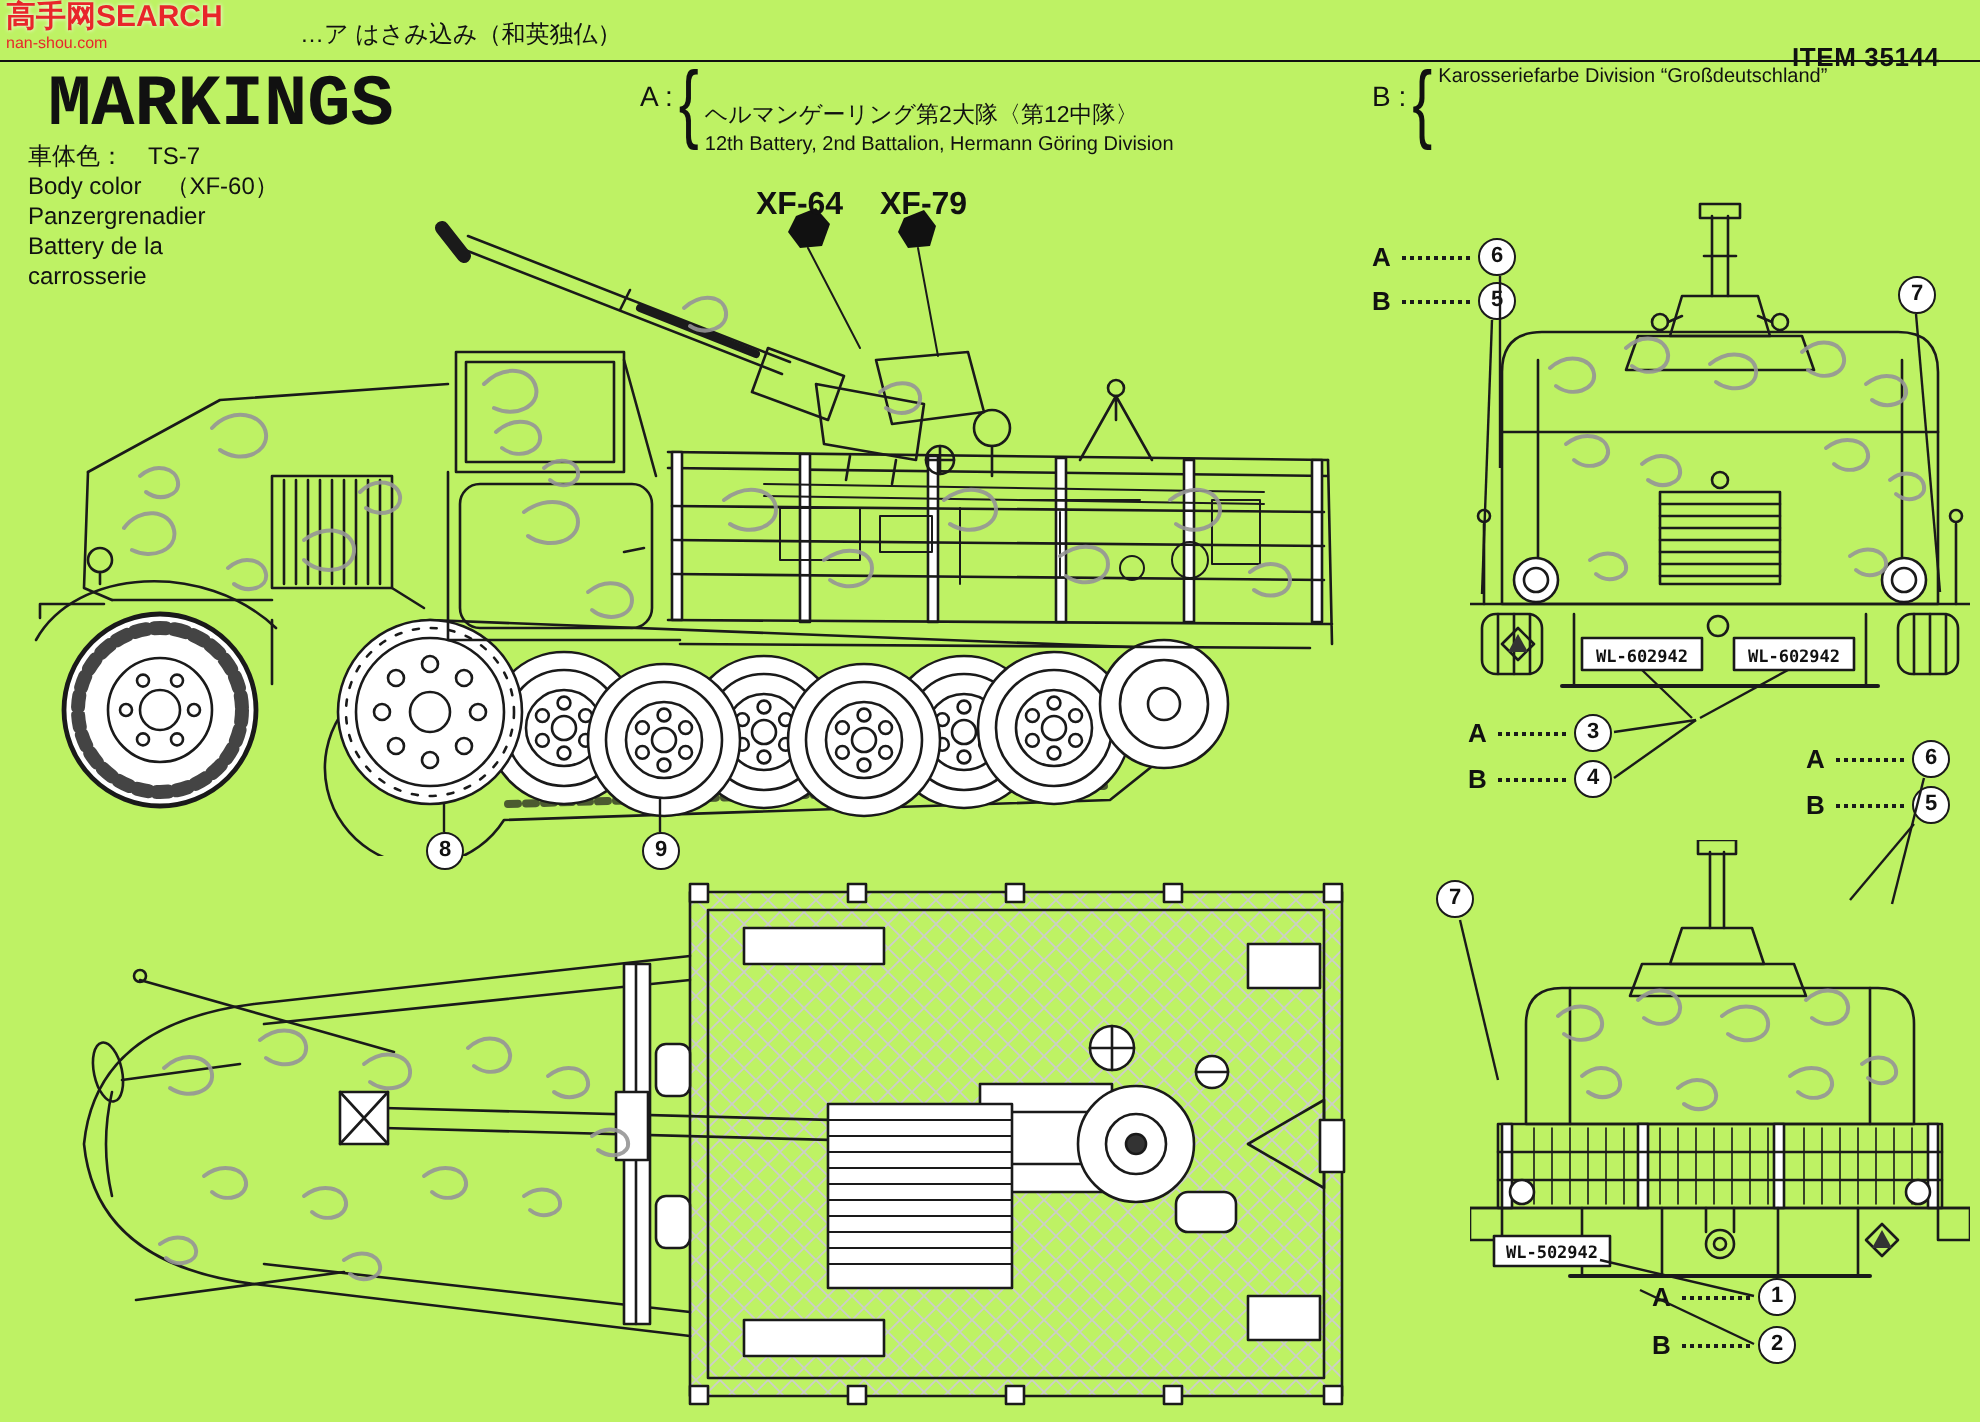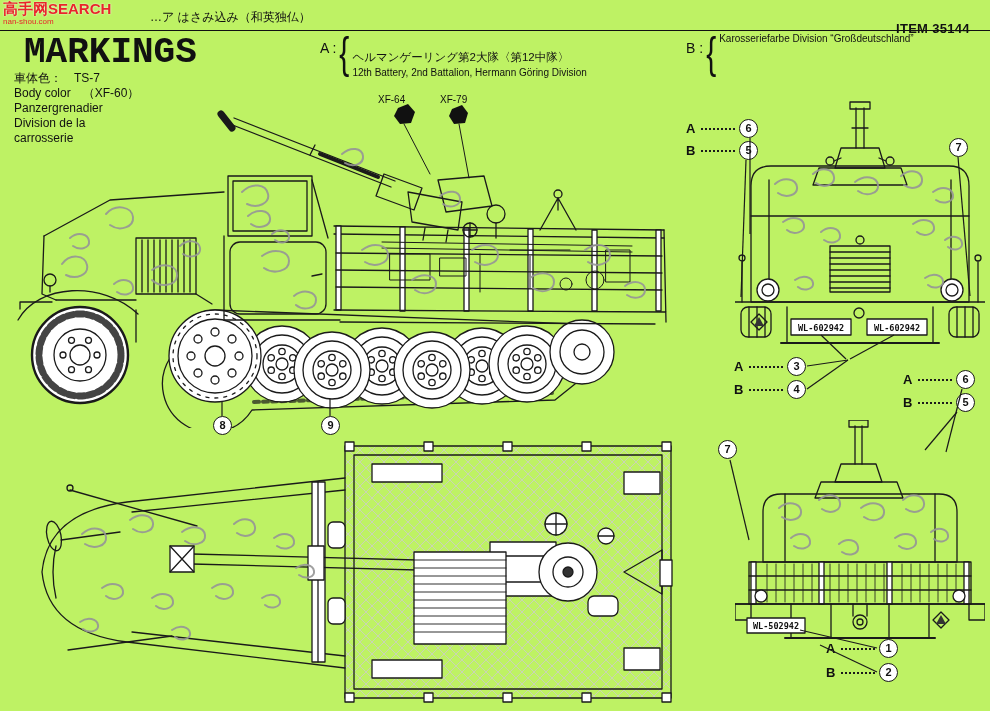--- a/index.html
+++ b/index.html
@@ -20,42 +20,42 @@
   .brace{font-size:30px;font-weight:300;transform:scaleY(1.45);transform-origin:center;margin:0 3px;line-height:40px}
   .mk-jp{font-size:11.5px;margin:17px 0 2px 0;white-space:nowrap}
   .mk-en{font-size:10px;white-space:nowrap}
   .callout{position:absolute;display:flex;align-items:center;gap:4px}
   .co-l{font-size:13px;font-weight:700;width:11px}
   .leader{width:34px;height:0;border-top:2px dotted #1a1a1a}
   .circ{box-sizing:border-box;width:19px;height:19px;border:1.4px solid #1a1a1a;border-radius:50%;
         background:#fff;display:flex;align-items:center;justify-content:center;
         font-size:11px;font-weight:700;line-height:1}
   .abs{position:absolute}
-  .paint-label{position:absolute;font-size:10px;font-weight:400}
+  .paint-label{position:absolute;font-size:16px;font-weight:700}
   #overlay{position:absolute;left:0;top:0;z-index:5;pointer-events:none}
 </style>
 </head>
 <body>
 
 <div id="page">
 
   <div class="watermark">
     <div class="wm1">高手网SEARCH</div>
     <div class="wm2">nan-shou.com</div>
   </div>
   <div class="jp-note">…ア はさみ込み（和英独仏）</div>
   <div class="item-no">ITEM 35144</div>
   <div class="rule"></div>
   <h1 class="title">MARKINGS</h1>
 
   <div class="body-color">
     <div>車体色：　TS-7</div>
     <div>Body color　（XF-60）</div>
     <div>Panzergrenadier</div>
-    <div>Division de la</div>
+    <div>Battery de la</div>
     <div>carrosserie</div>
   </div>
 
   <div class="marking" style="left:320px;top:33px">
     <span class="mk-l">A :</span>
     <span class="brace">{</span>
     <div>
       <div class="mk-jp">ヘルマンゲーリング第2大隊〈第12中隊〉</div>
       <div class="mk-en">12th Battery, 2nd Battalion, Hermann Göring Division</div>
     </div>

